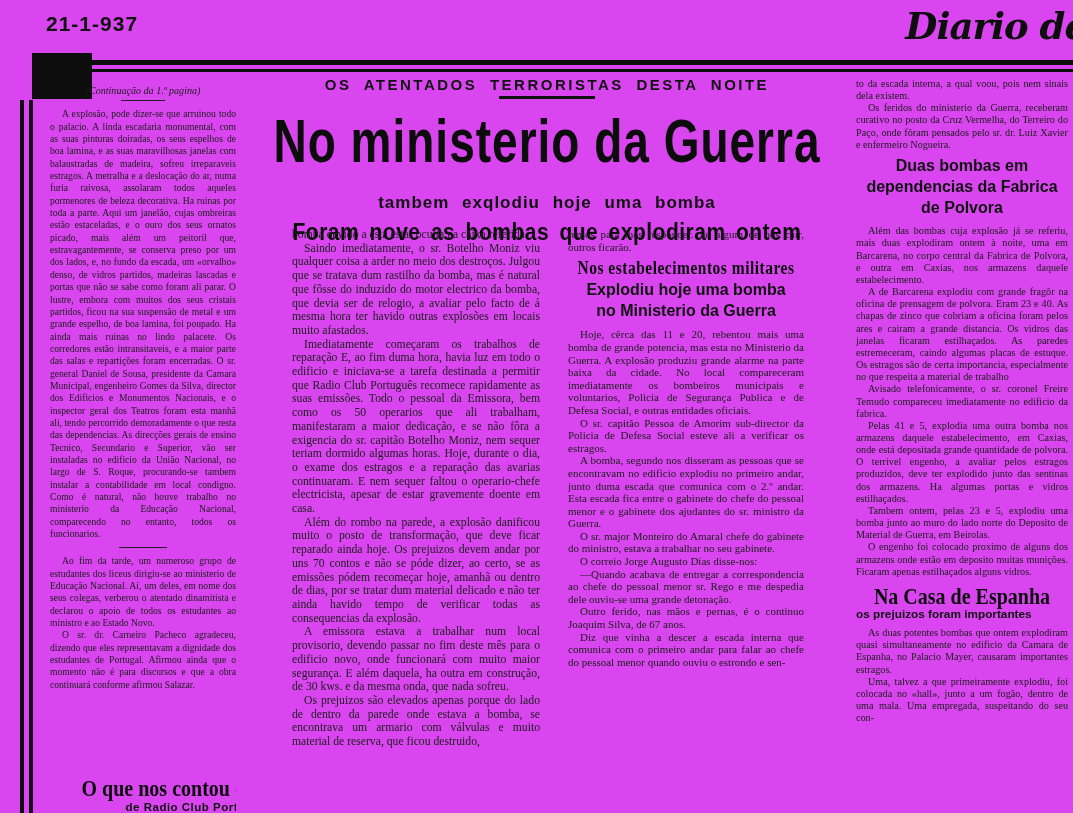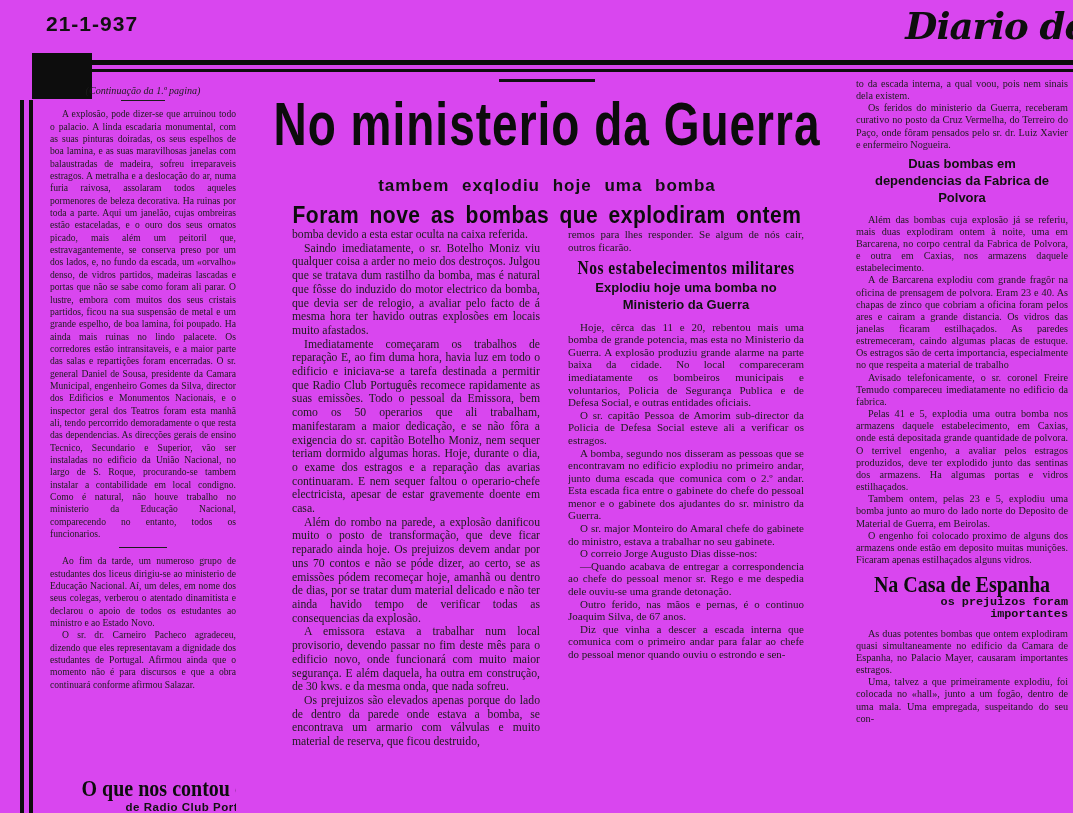--- a/index.html
+++ b/index.html
@@ -43,22 +43,22 @@
   .p{text-indent:12px;}
   .pf{text-indent:0;}
   .div{width:48px;height:0;border-top:1px solid #1c1c1c;margin:7px auto;}
   .hs{font-family:"Liberation Serif",serif;font-weight:bold;text-align:center;font-size:15.5px;
         transform:scaleY(1.22);transform-origin:center;white-space:nowrap;text-indent:0;
         margin:9px 0 5px 0;letter-spacing:.5px;color:#0d0d0d;}
   .hs-lg{font-family:"Liberation Serif",serif;font-weight:bold;text-align:center;font-size:20px;
         transform:scaleY(1.2);transform-origin:center;white-space:nowrap;text-indent:0;
         margin:12px 0 6px 0;color:#0d0d0d;}
   .hb{font-family:"Liberation Sans",sans-serif;font-weight:bold;text-align:center;
-        font-size:13px;line-height:1.3;text-indent:0;margin:5px 8px 7px 8px;color:#111;}
-  .hb2{font-family:Liberation Mono, monospace;font-weight:bold;text-align:right;
+        font-size:16px;line-height:1.3;text-indent:0;margin:5px 8px 7px 8px;color:#111;}
+  .hb2{font-family:Liberation Sans, sans-serif;font-weight:bold;text-align:left;
         font-size:11.8px;text-indent:0;margin:4px 0 7px 0;color:#111;}
   
   .bottom-heading{flex:0 0 auto;width:300px;text-align:center;margin-top:4px;}
   .bh-title{font-family:"Liberation Serif",serif;font-weight:bold;font-size:20px;
         transform:scaleY(1.18);transform-origin:center;white-space:nowrap;color:#0d0d0d;}
   .bh-sub{font-family:"Liberation Sans",sans-serif;font-weight:bold;font-size:11.5px;
         letter-spacing:.5px;margin-top:6px;color:#111;}
 </style>
 </head>
 <body>
@@ -72,20 +72,21 @@
   <div class="top-rule">
     <div class="r1"></div>
     <div class="r2"></div>
   </div>
   <div class="left-rule">
     <div class="v v1"></div>
     <div class="v v2"></div>
   </div>
 
   <div class="headline">
+    <div class="kicker">OS ATENTADOS TERRORISTAS DESTA NOITE</div>
     <div class="kicker-underline"></div>
     <div class="main-title">No ministerio da Guerra</div>
     <div class="subtitle1">tambem exqlodiu hoje uma bomba</div>
     <div class="subtitle2">Foram nove as bombas que explodiram ontem</div>
   </div>
 
   <div class="col col1">
     <div class="col1-body">
         <div class="blk note">(Continuação da 1.ª pagina)</div>
         <div class="blk rule"></div>

